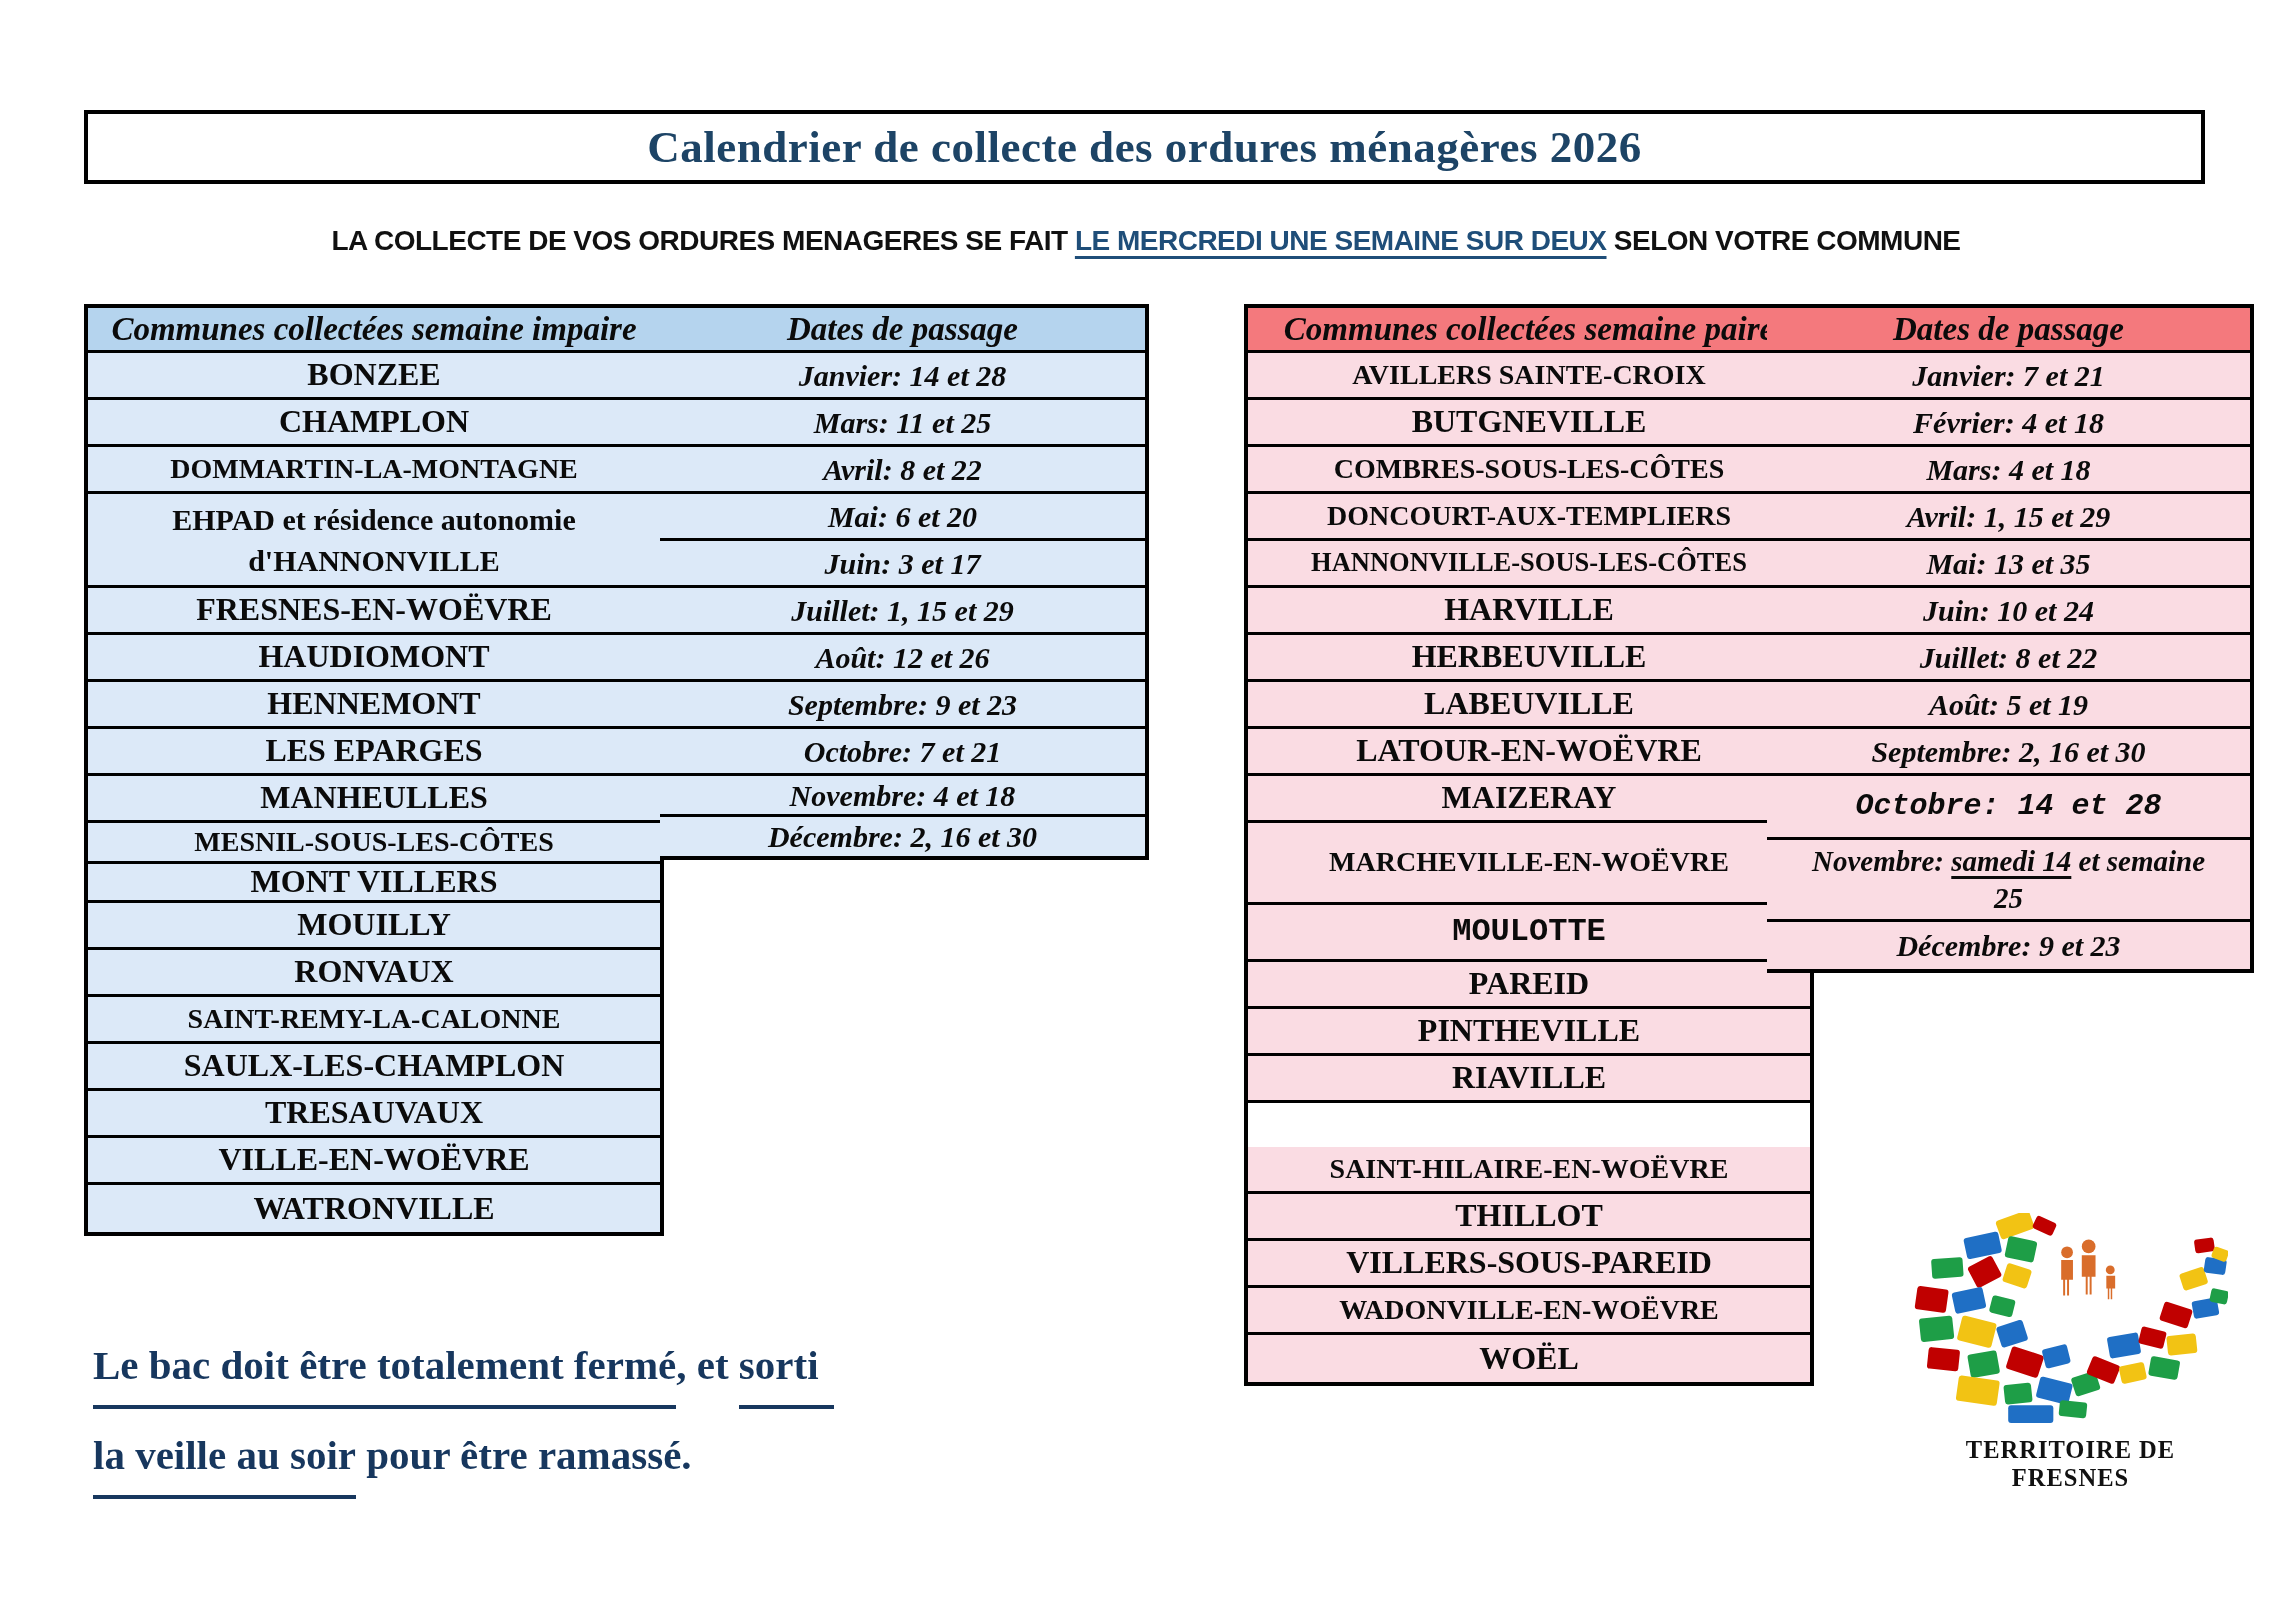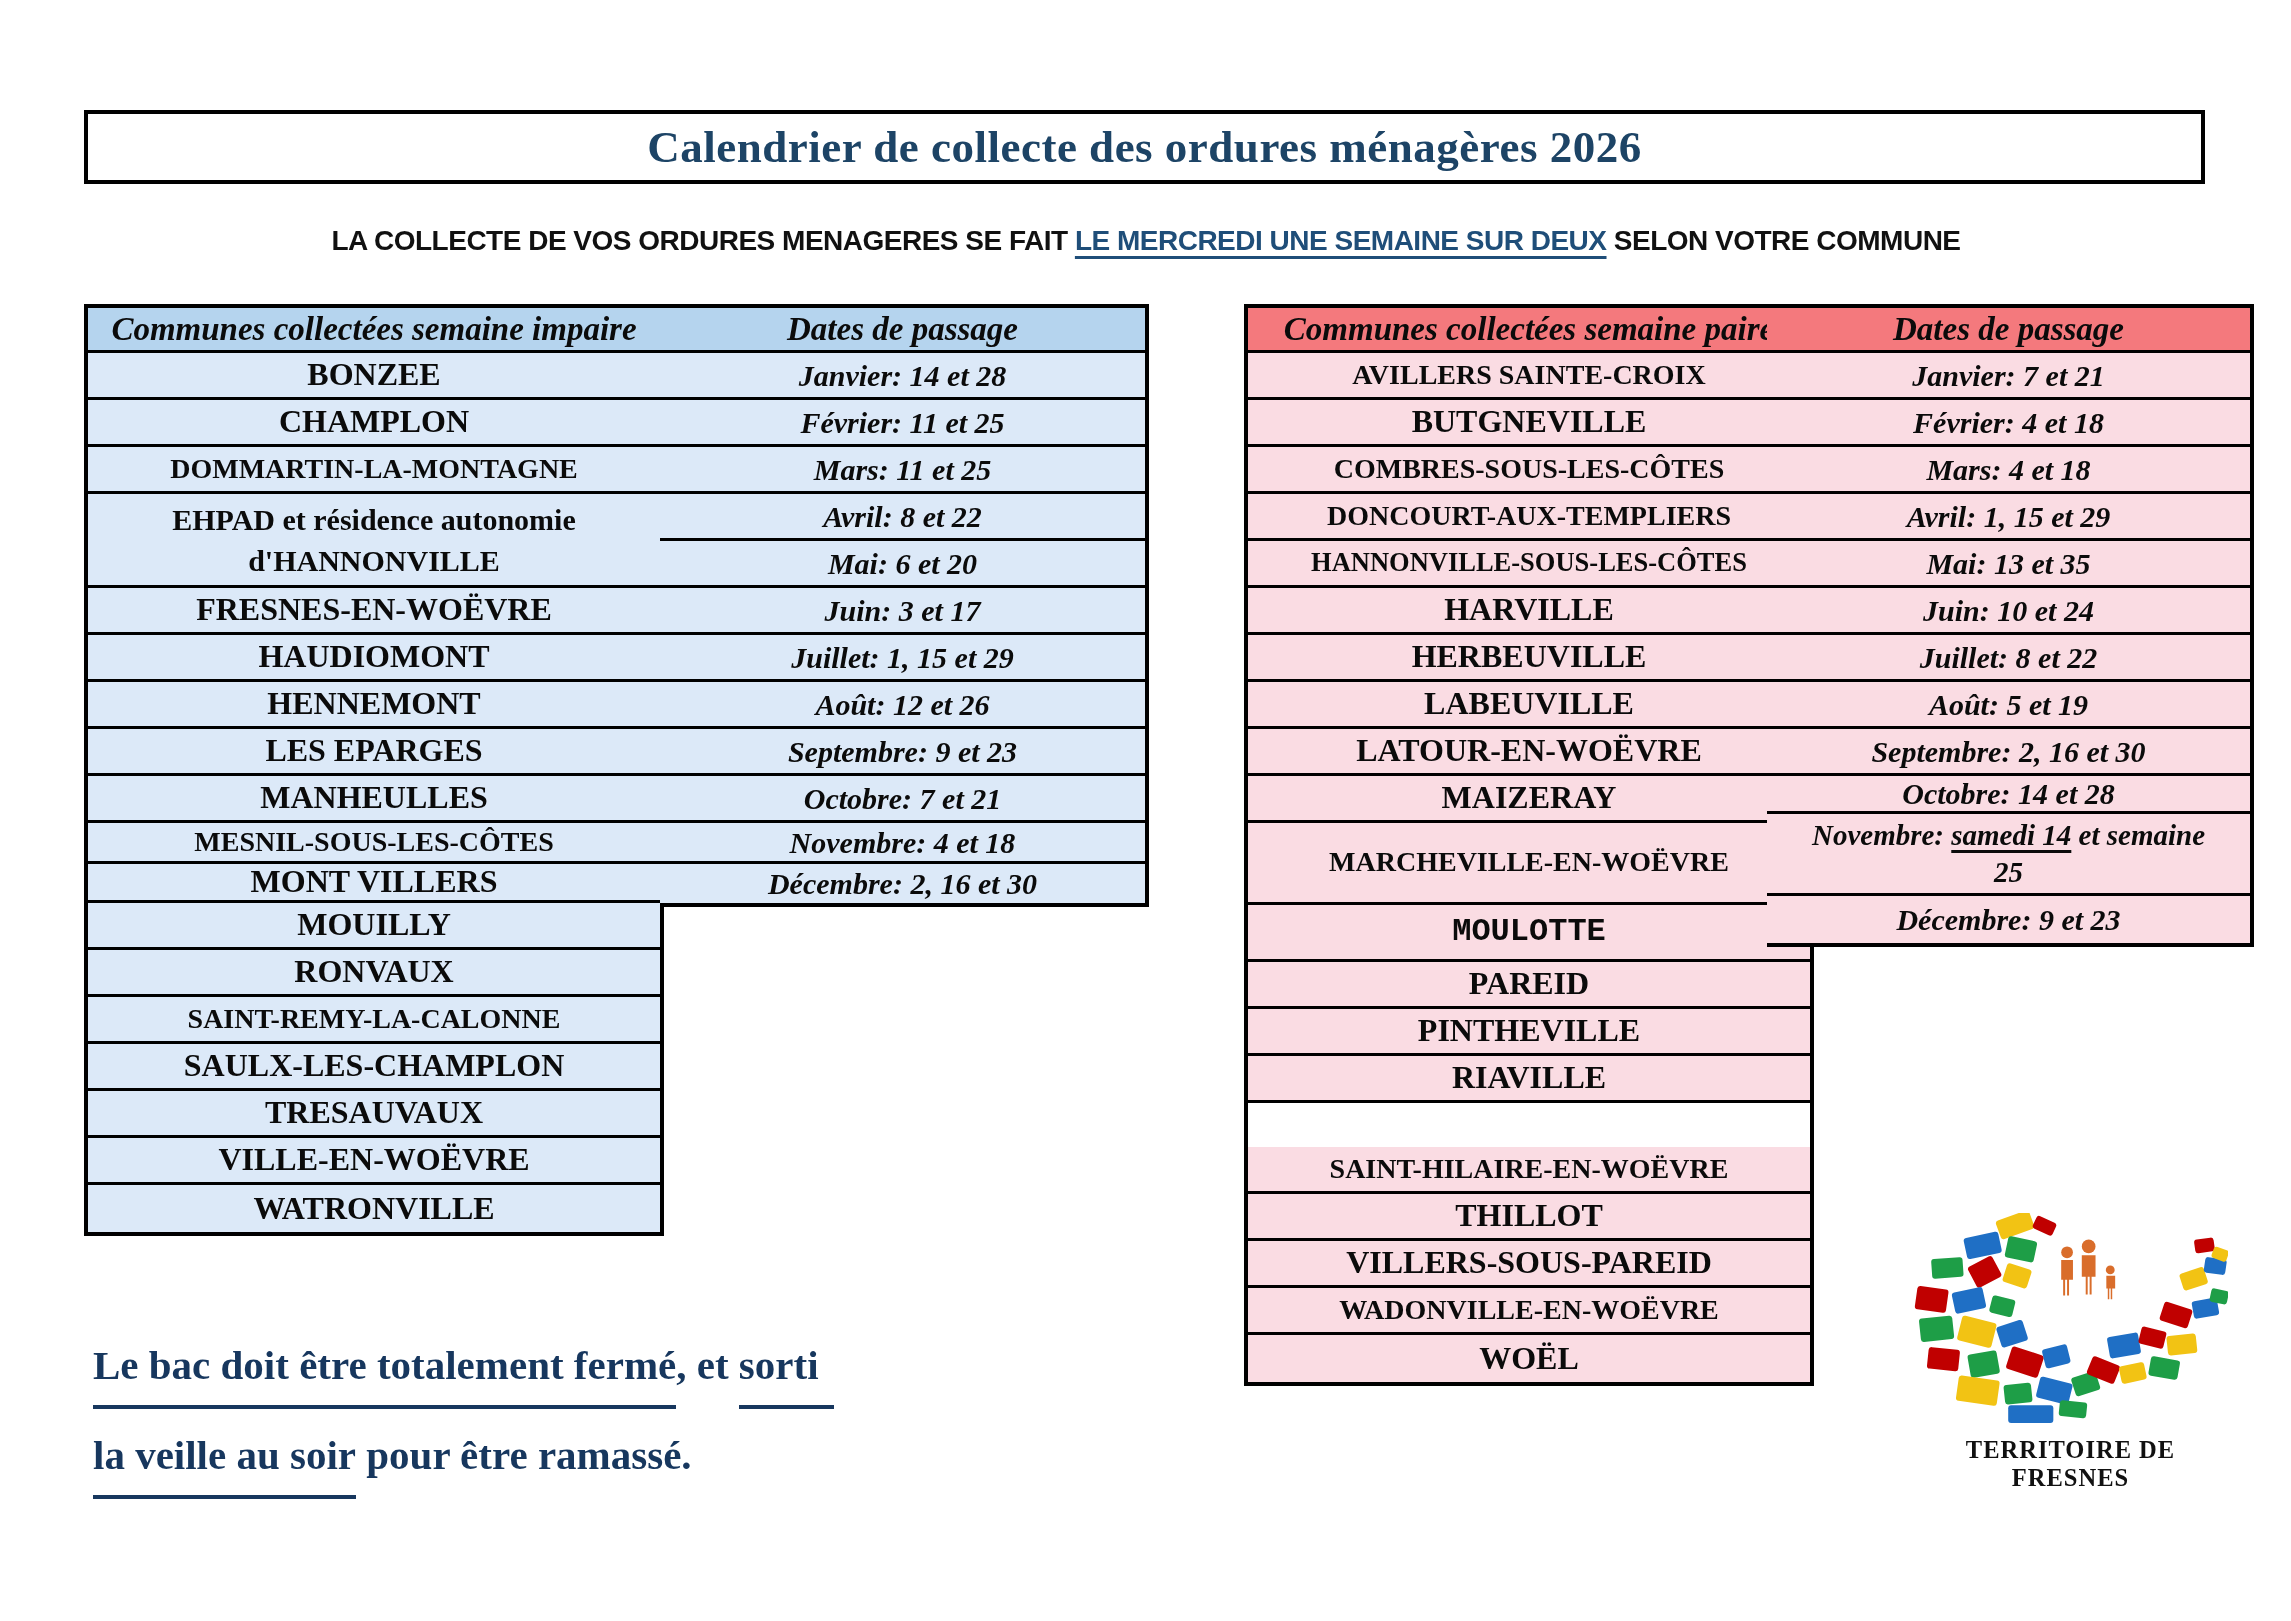--- a/index.html
+++ b/index.html
@@ -100,21 +100,20 @@
     <div class="cell" style="height: 47px;">RONVAUX</div>
     <div class="cell sm" style="height: 47px;">SAINT-REMY-LA-CALONNE</div>
     <div class="cell" style="height: 47px;">SAULX-LES-CHAMPLON</div>
     <div class="cell" style="height: 47px;">TRESAUVAUX</div>
     <div class="cell" style="height: 47px;">VILLE-EN-WOËVRE</div>
     <div class="cell" style="height: 47px;">WATRONVILLE</div>
   </div>
 <div id="imp-dates" class="abs col blue no-left">
   <div class="cell header" style="height:45px">Dates de passage</div>
 <div class="cell date" style="height: 47px;">Janvier: 14 et 28</div>
-    <div class="cell date" style="height: 47px;">Février: 11 et 25</div>
     <div class="cell date" style="height: 47px;">Mars: 11 et 25</div>
     <div class="cell date" style="height: 47px;">Avril: 8 et 22</div>
     <div class="cell date" style="height: 47px;">Mai: 6 et 20</div>
     <div class="cell date" style="height: 47px;">Juin: 3 et 17</div>
     <div class="cell date sm" style="height: 47px;">Juillet: 1, 15 et 29</div>
     <div class="cell date" style="height: 47px;">Août: 12 et 26</div>
     <div class="cell date" style="height: 47px;">Septembre: 9 et 23</div>
     <div class="cell date" style="height: 47px;">Octobre: 7 et 21</div>
     <div class="cell date" style="height: 41px;">Novembre: 4 et 18</div>
     <div class="cell date sm" style="height: 39px;">Décembre: 2, 16 et 30</div>
@@ -147,21 +146,21 @@
   <div class="cell header" style="height:45px">Dates de passage</div>
 <div class="cell date" style="height: 47px;">Janvier: 7 et 21</div>
     <div class="cell date" style="height: 47px;">Février: 4 et 18</div>
     <div class="cell date" style="height: 47px;">Mars: 4 et 18</div>
     <div class="cell date" style="height: 47px;">Avril: 1, 15 et 29</div>
     <div class="cell date" style="height: 47px;">Mai: 13 et 35</div>
     <div class="cell date" style="height: 47px;">Juin: 10 et 24</div>
     <div class="cell date" style="height: 47px;">Juillet: 8 et 22</div>
     <div class="cell date" style="height: 47px;">Août: 5 et 19</div>
     <div class="cell date sm" style="height: 47px;">Septembre: 2, 16 et 30</div>
-    <div class="cell date" style="height: 38px;">Octobre: 14 et 28</div>
+    <div class="cell date" style="height: 64px; font-family: Liberation Mono, monospace;">Octobre: 14 et 28</div>
     <div class="cell date multi" style="height: 82px;">
       <div><span>Novembre:  </span><span class="u-black">samedi 14</span><span>  et semaine</span></div>
       <div>25</div>
     </div>
     <div class="cell date" style="height: 47px;">Décembre: 9 et  23</div>
   </div>
 
 <div class="abs note">
   <div class="note-line"><span class="nu">Le bac doit être totalement fermé</span><span>, et </span><span class="nu nu-ext">sorti</span></div>
   <div class="note-line"><span class="nu">la veille au soir</span><span> pour être ramassé.</span></div>

